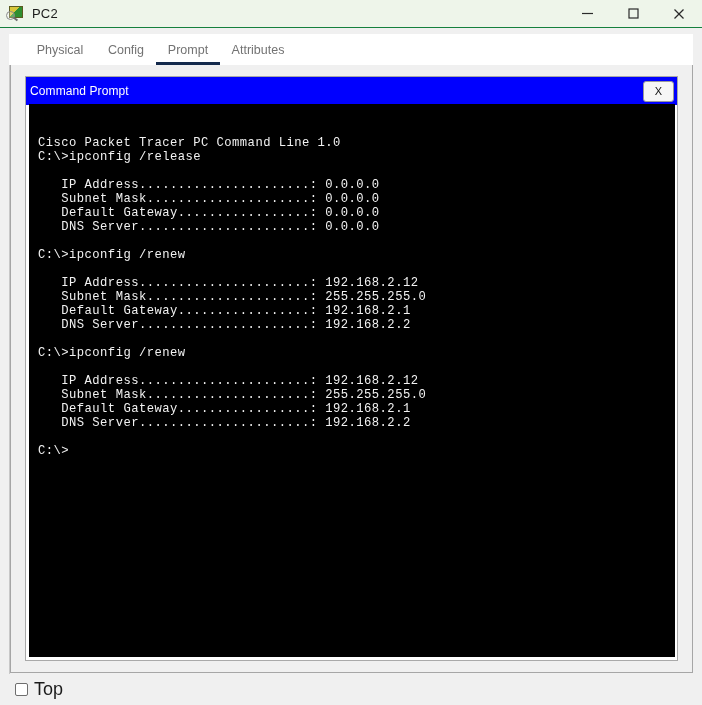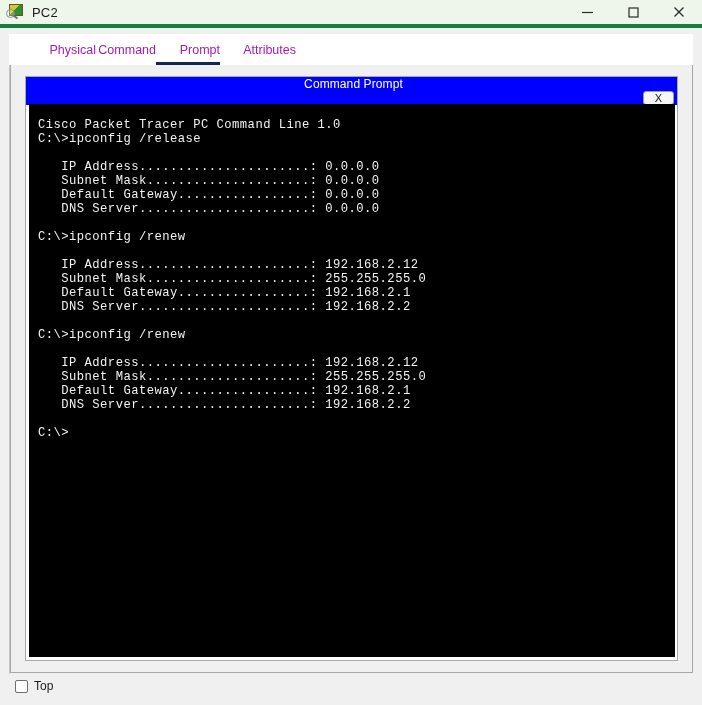--- a/index.html
+++ b/index.html
@@ -15,21 +15,21 @@
     position: relative;
   }
 
   
   #window-titlebar {
     position: absolute;
     left: 0; top: 0;
     width: 702px;
     height: 28px;
     background: #eef5ea;
-    border-bottom: 4px solid #15803d;
+    border-bottom: 1px solid #15803d;
     display: flex;
     align-items: center;
     box-sizing: border-box;
   }
   #app-icon {
     width: 18px; height: 18px;
     margin-left: 6px;
     position: relative;
     flex: none;
   }
@@ -95,25 +95,25 @@
     left: 9px; top: 34px;
     width: 684px;
     height: 31px;
     background: #ffffff;
     display: flex;
     align-items: flex-end;
     box-sizing: border-box;
   }
   .tab {
     font-size: 12.5px;
-    color: #a21caf;
+    color: #737373;
     padding: 0 0 5px 0;
     margin: 0 0 0 0;
     border-bottom: 3px solid transparent;
-    text-align: right;
+    text-align: center;
     cursor: default;
   }
   .tab.active {
     border-bottom-color: #13294b;
   }
 
   
   #desktop-area {
     position: absolute;
     left: 10px; top: 65px;
@@ -137,21 +137,20 @@
   }
   #cmd-titlebar {
     position: absolute;
     left: 0; top: 0;
     width: 100%;
     height: 28px;
     background: #0000ff;
     display: flex;
     align-items: center;
     box-sizing: border-box;
-    flex-direction: column;
   }
   #cmd-title {
     color: #ffffff;
     font-size: 12px;
     margin-left: 4px;
     letter-spacing: .1px;
   }
   #cmd-close-button {
     margin-left: auto;
     margin-right: 3px;
@@ -172,21 +171,21 @@
     position: absolute;
     left: 3px; top: 27px;
     width: 646px;
     height: 553px;
     background: #000000;
     overflow: hidden;
     box-sizing: border-box;
   }
   #terminal-text {
     margin: 0;
-    padding: 14px 0 0 9px;
+    padding: 32px 0 0 9px;
     font-family: "Liberation Mono", "DejaVu Sans Mono", monospace;
     font-size: 12.2px;
     line-height: 14px;
     color: #f2f2f2;
     white-space: pre;
     letter-spacing: 0.45px;
   }
 
   
   #bottom-bar {
@@ -204,21 +203,21 @@
   }
   #top-checkbox {
     width: 13px; height: 13px;
     border: 1px solid #6e6e6e;
     border-radius: 2px;
     background: #ffffff;
     box-sizing: border-box;
   }
   #top-checkbox-label {
     margin-left: 6px;
-    font-size: 12px;
+    font-size: 18px;
     color: #1b1b1b;
   }
   #watermark {
     position: absolute;
     right: 12px; top: 4px;
     font-size: 14px;
     color: #c2c2c2;
     letter-spacing: .5px;
     white-space: nowrap;
   }
@@ -250,21 +249,21 @@
         <line x1="11.5" y1="2.5" x2="2.5" y2="11.5" stroke="#2a2a2a" stroke-width="1.3"></line>
       </svg>
     </div>
   </div>
 </div>
 
 <div id="content-panel"></div>
 
 <div id="tab-bar">
   <div class="tab" style="width:72px;margin-left:15px;">Physical</div>
-  <div class="tab" style="width:60px;">Command</div>
+  <div class="tab" style="width:60px;">Config</div>
   <div class="tab active" style="width:64px;">Prompt</div>
   <div class="tab" style="width:76px;">Attributes</div>
 </div>
 
 <div id="desktop-area"></div>
 
 <div id="cmd-window">
   <div id="cmd-titlebar">
     <div id="cmd-title">Command Prompt</div>
     <div id="cmd-close-button">X</div>

